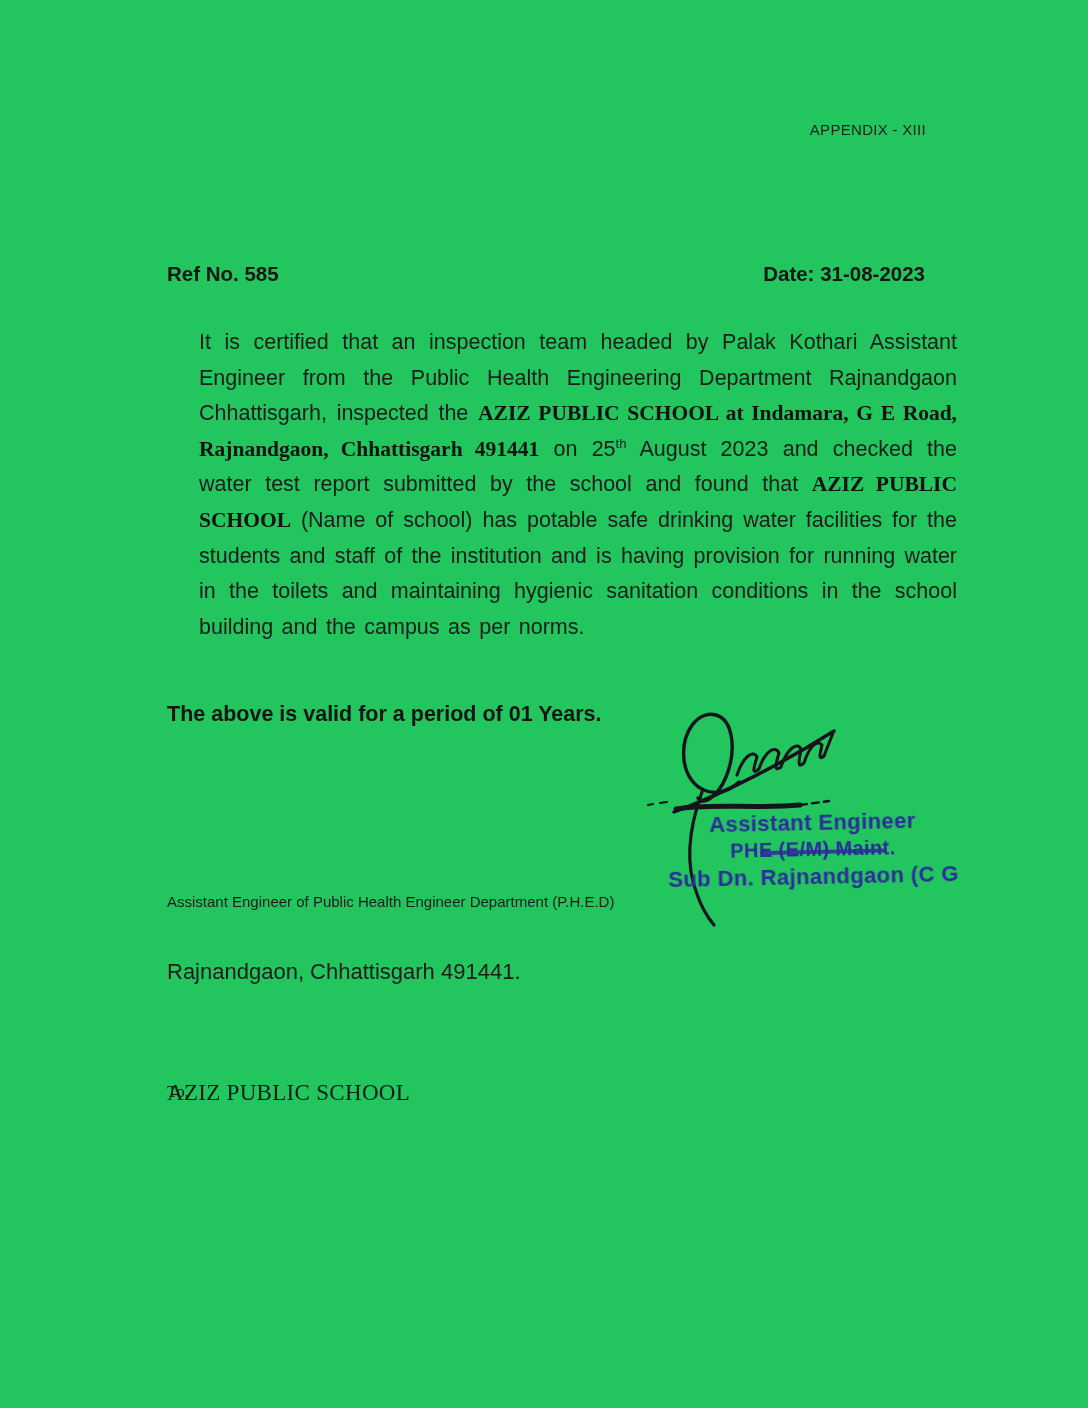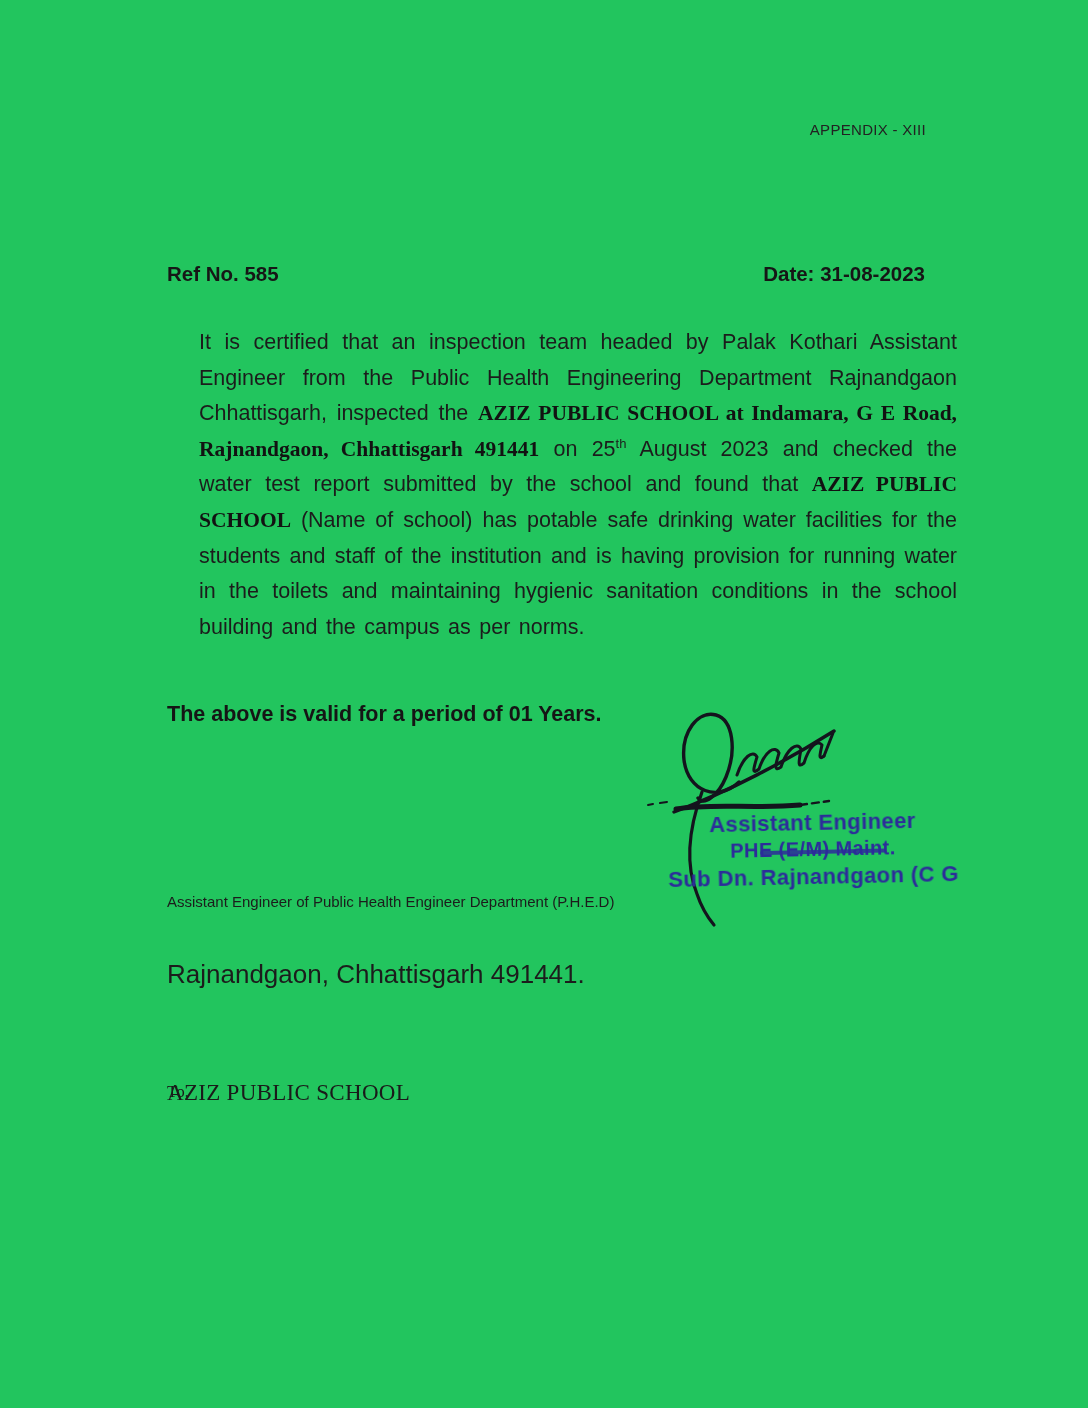--- a/index.html
+++ b/index.html
@@ -42,21 +42,21 @@
   .bodypara sup{font-size:13px;line-height:0;}
   .validity{
     position:absolute;top:702px;left:167px;
     font-size:21.5px;font-weight:bold;color:#151515;
   }
   .designation{
     position:absolute;top:828px;left:167px;
     font-size:21.5px;color:#1c1c1c;white-space:pre;
   }
   .dept1{position:absolute;top:893px;left:167px;font-size:15px;color:#1c1c1c;}
-  .dept2{position:absolute;top:959px;left:167px;font-size:26px;color:#1c1c1c;}
+  .dept2{position:absolute;top:959px;left:167px;font-size:22px;color:#1c1c1c;}
   .to-label{
     position:absolute;top:1038px;left:167px;
     font-family:"Liberation Serif",serif;font-size:17px;color:#1a1a1a;margin-top:44px;
   }
   .to-school{
     position:absolute;top:1080px;left:167px;
     font-family:"Liberation Serif",serif;font-size:23px;color:#1a1a1a;
     letter-spacing:.3px;
   }
   .to-address{

